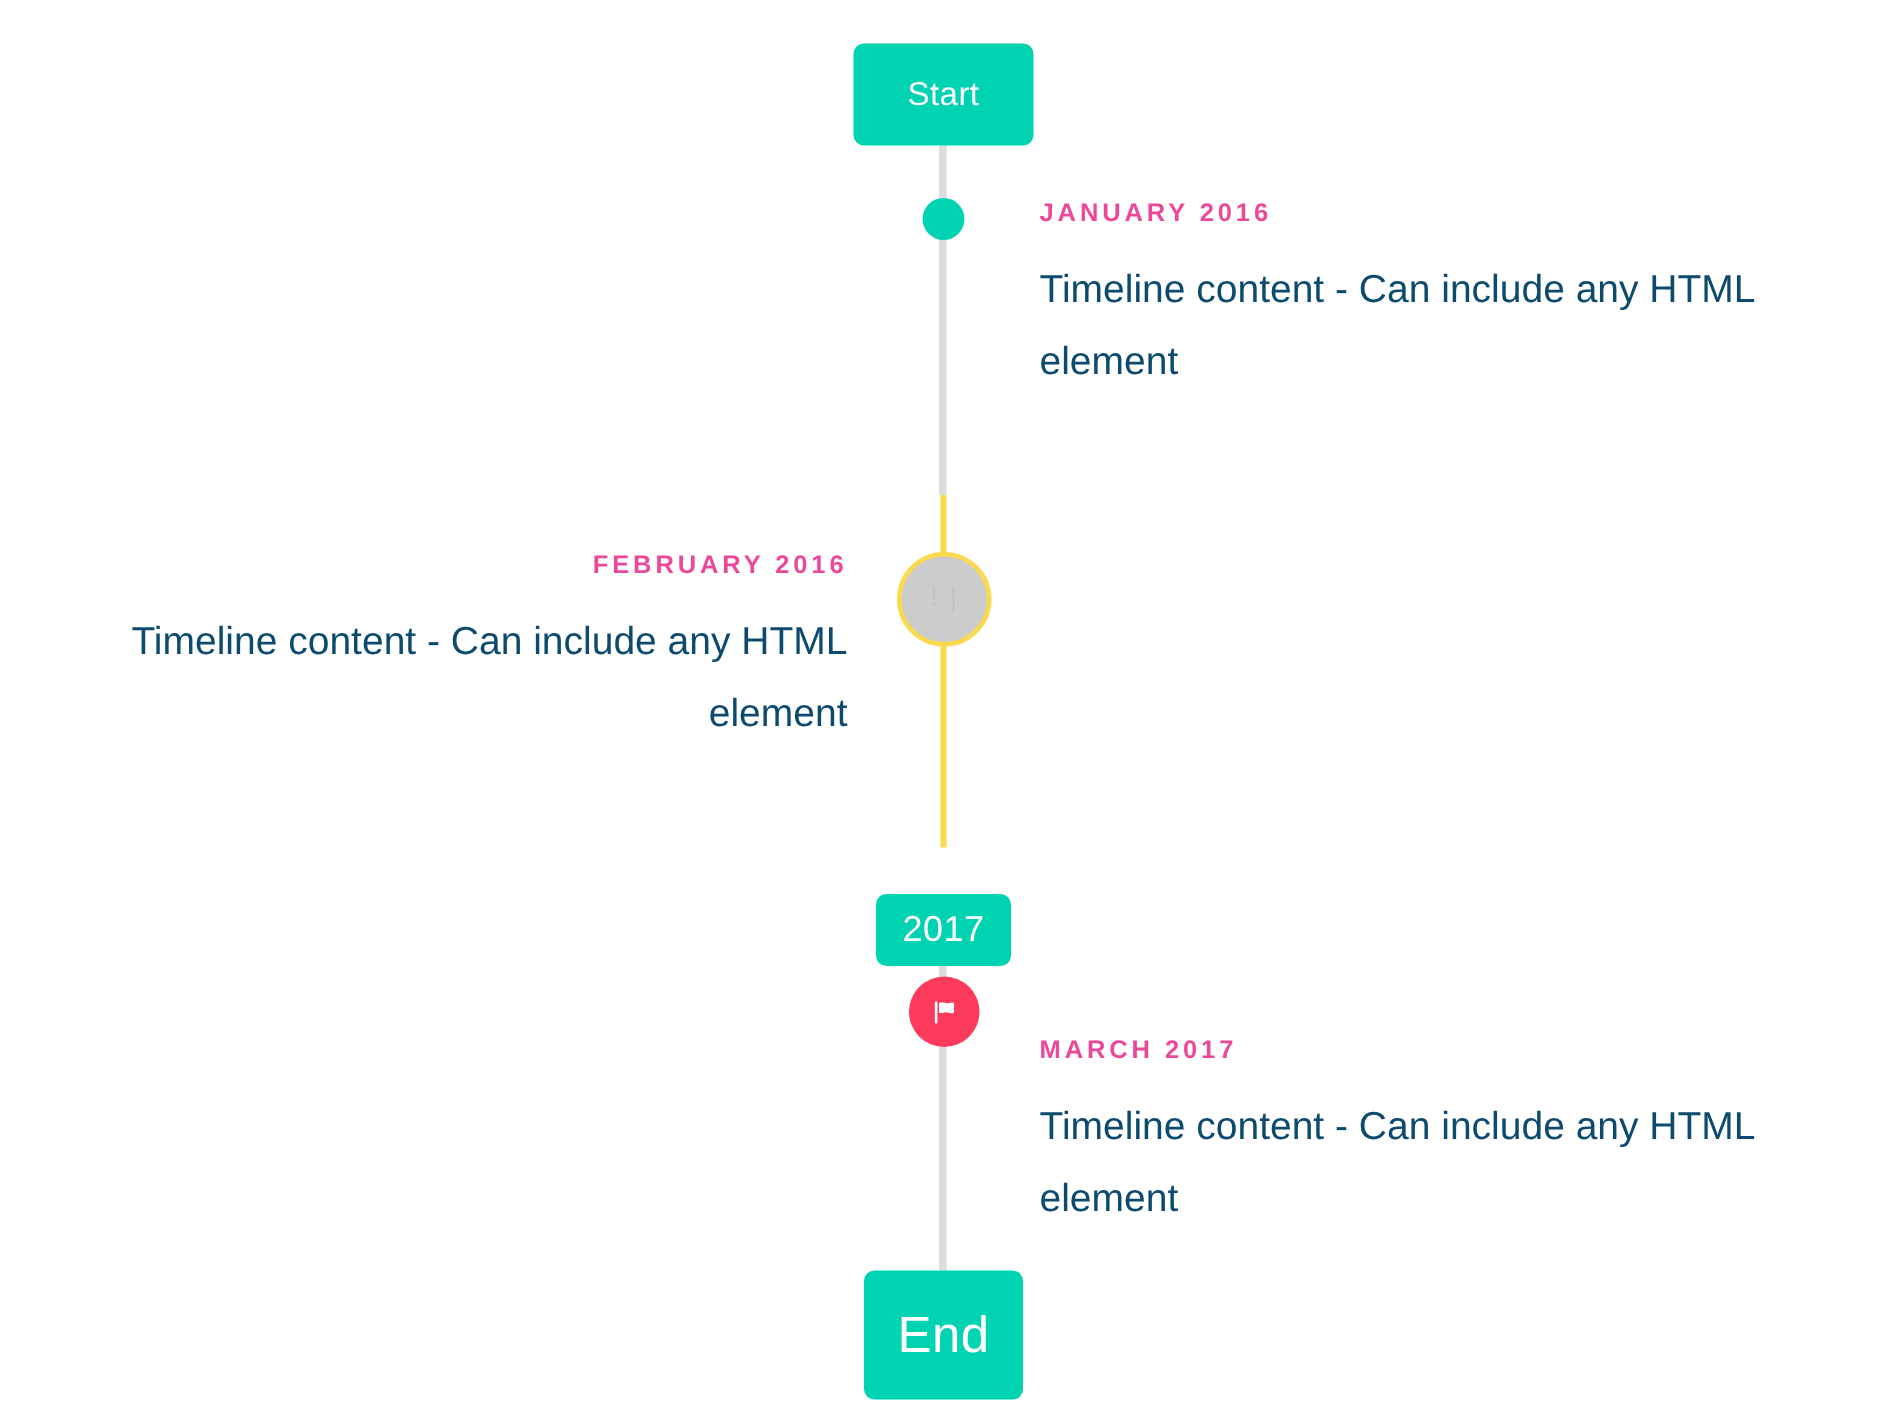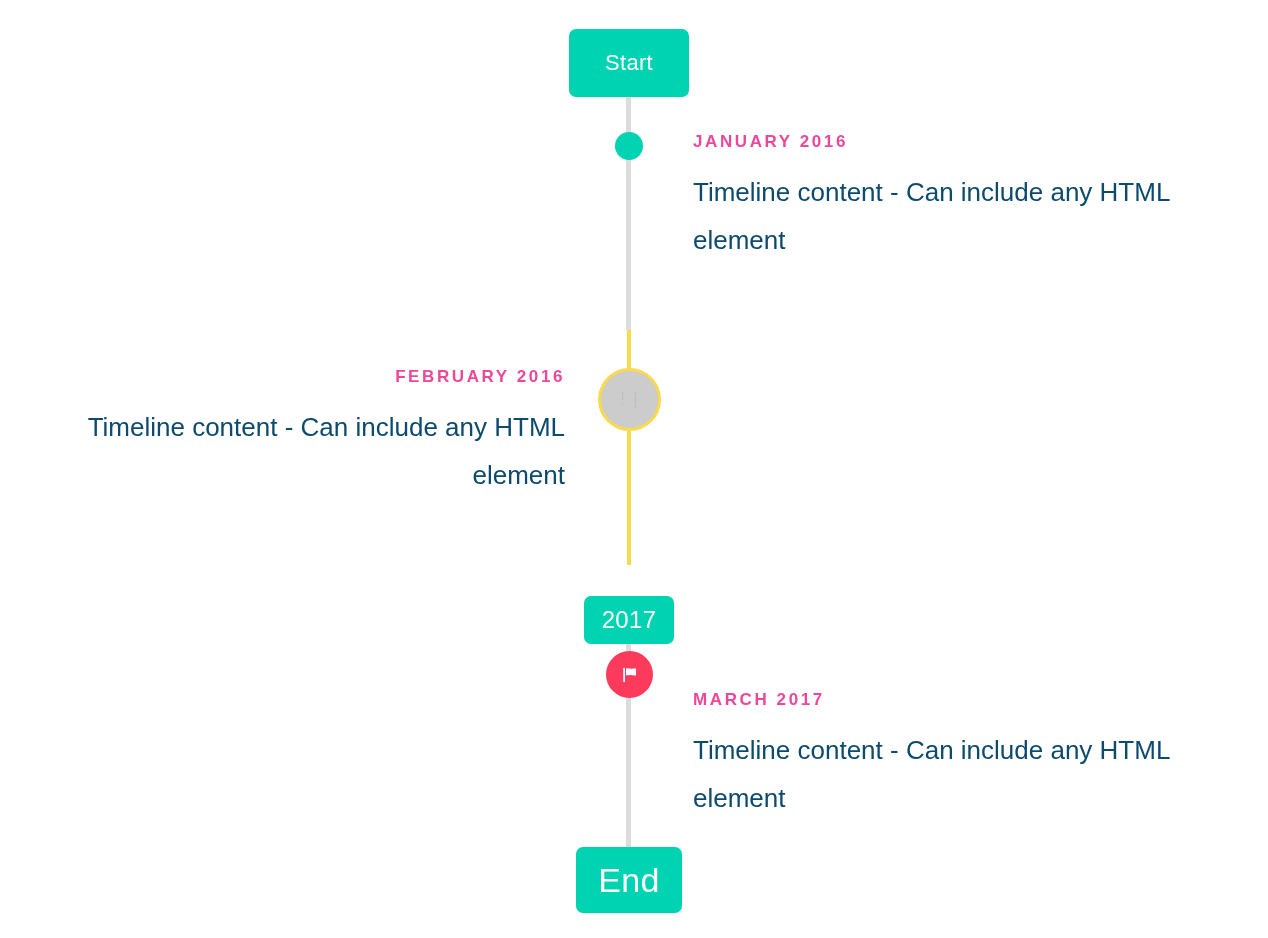--- a/index.html
+++ b/index.html
@@ -47,21 +47,21 @@
     font-size: 22px;
   }
   .badge-mid {
     left: 584px; top: 565px;
     width: 90px; height: 48px;
     font-size: 24px;
     margin-top: 31px;
   }
   .badge-end {
     left: 576px; top: 847px;
-    width: 106px; height: 66px;
+    width: 106px; height: 86px;
     font-size: 34px;
   }
 
   
   .marker { position: absolute; border-radius: 50%; }
 
   .marker-dot {
     left: 615px; top: 132px;
     width: 28px; height: 28px;
     background: #00d3b1;

